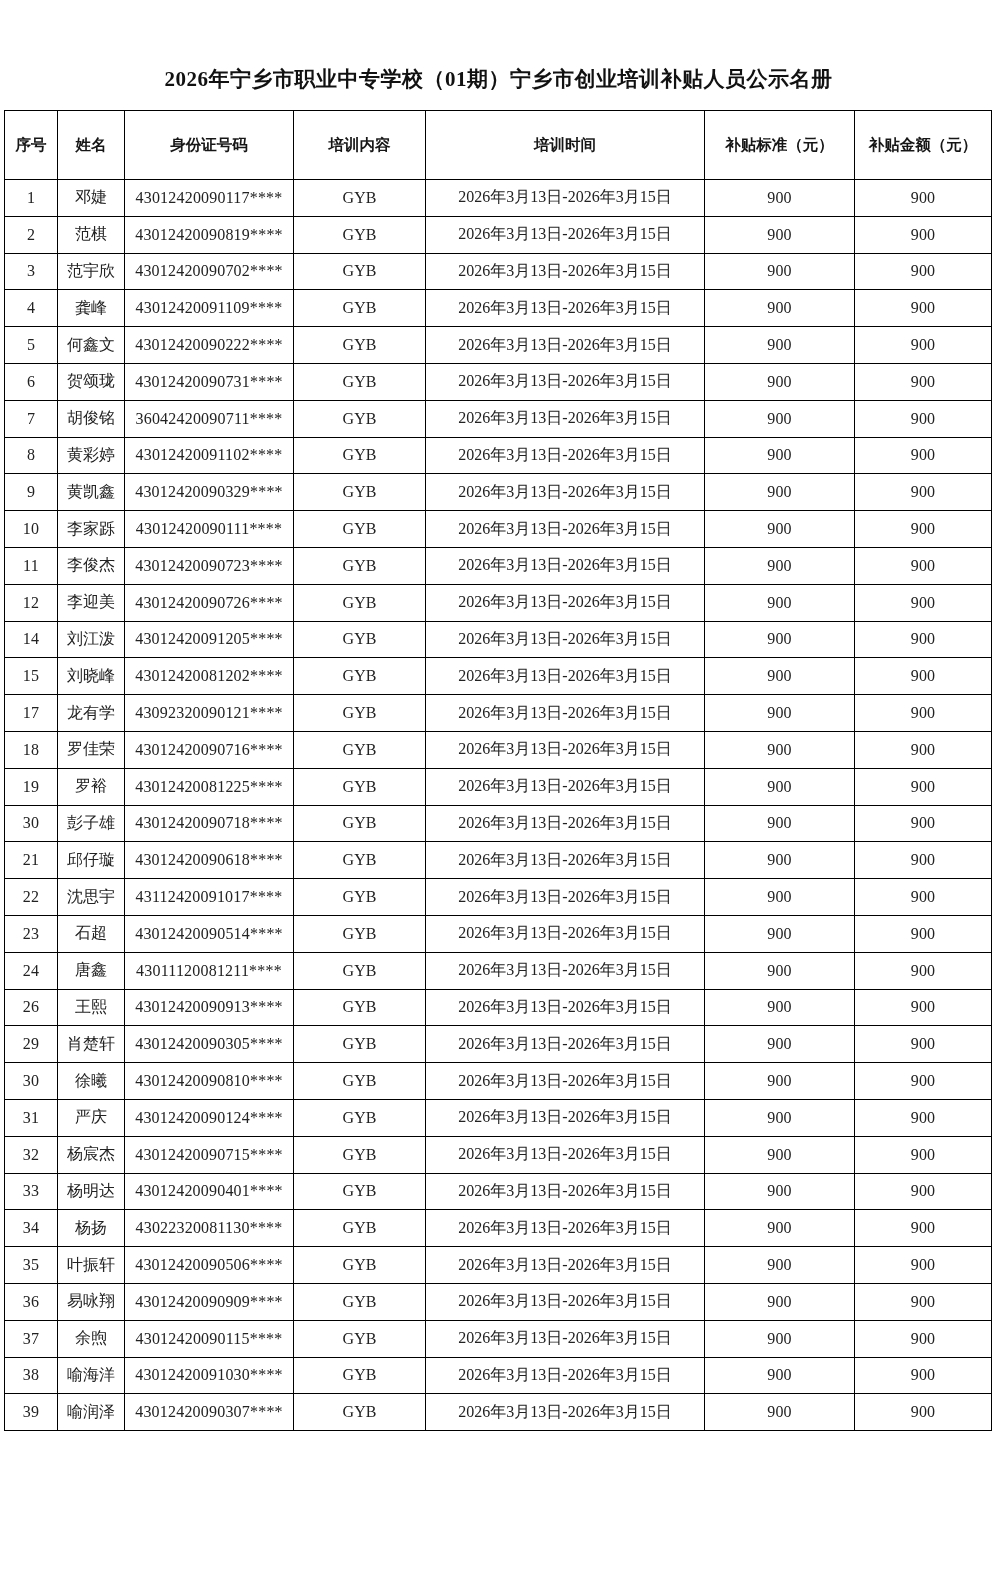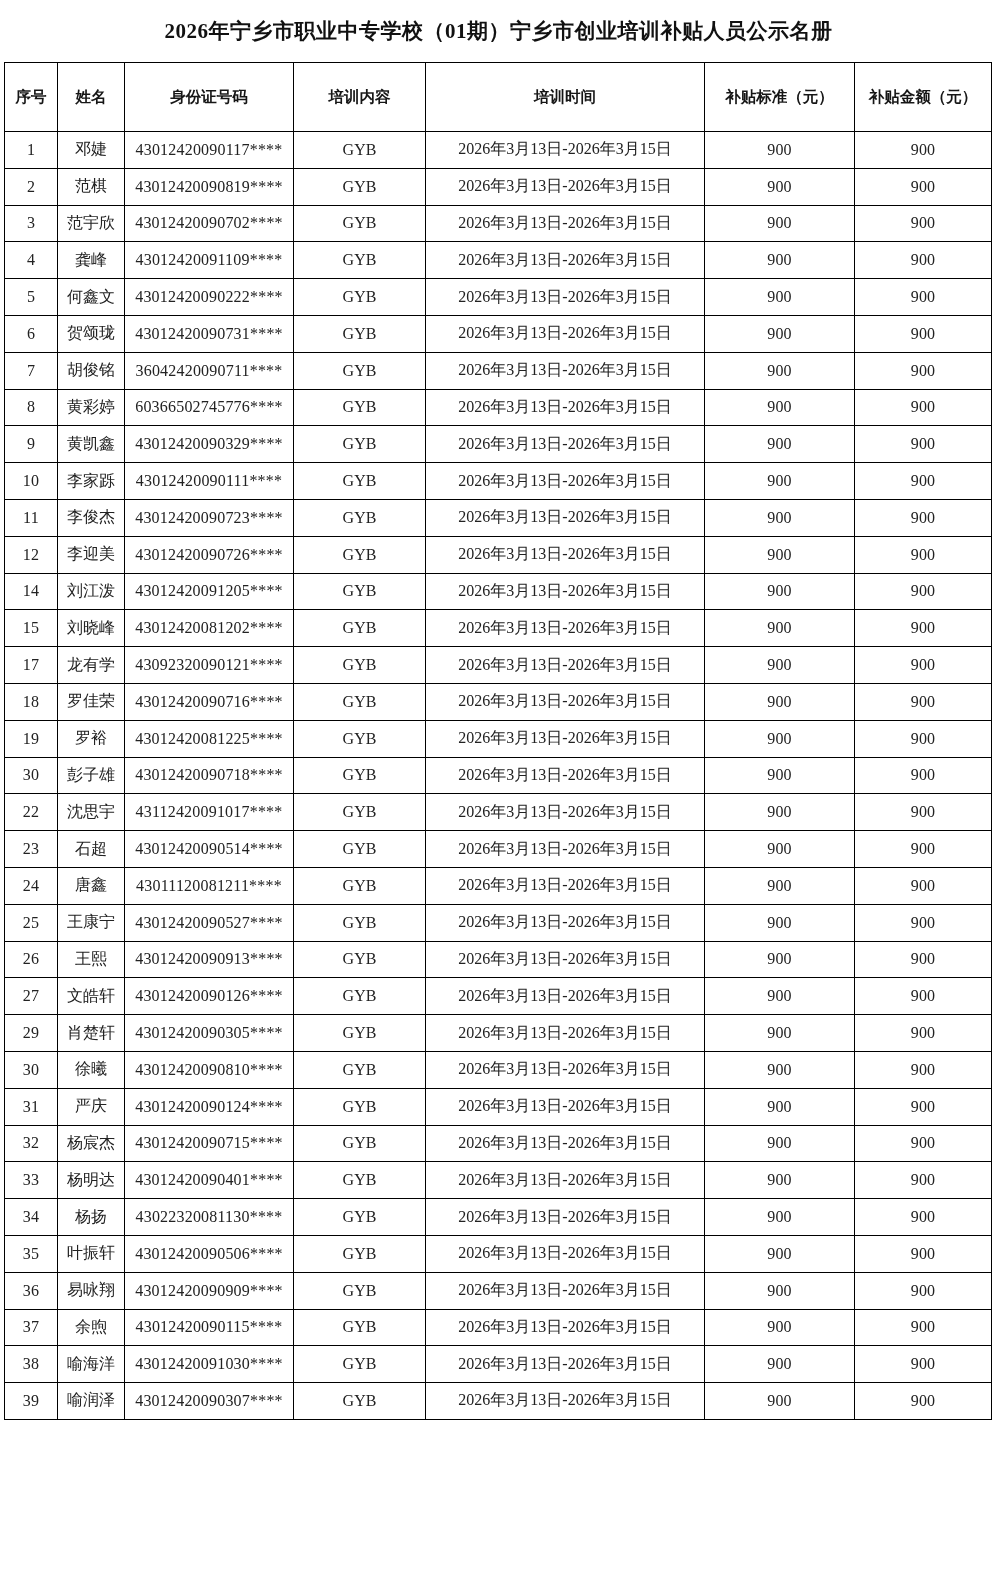--- a/index.html
+++ b/index.html
@@ -13,20 +13,21 @@
   .page { width: 997px; height: 1595px; overflow: hidden; }
   .doc-title {
     height: 62px;
     display: flex;
     align-items: center;
     justify-content: center;
     font-size: 21px;
     font-weight: bold;
     letter-spacing: 0.5px;
     color: #111;
+    margin-top: 48px;
   }
   table.roster {
     border-collapse: collapse;
     table-layout: fixed;
     width: 987px;
     margin-left: 4px;
   }
   table.roster th, table.roster td {
     border: 1px solid #000;
     text-align: center;
@@ -135,21 +136,21 @@
     <td>胡俊铭</td>
     <td class="c-id">36042420090711****</td>
     <td>GYB</td>
     <td>2026年3月13日-2026年3月15日</td>
     <td class="c-num">900</td>
     <td class="c-num">900</td>
   </tr>
         <tr>
     <td class="c-num">8</td>
     <td>黄彩婷</td>
-    <td class="c-id">60366502745776****</td>
+    <td class="c-id">43012420091102****</td>
     <td>GYB</td>
     <td>2026年3月13日-2026年3月15日</td>
     <td class="c-num">900</td>
     <td class="c-num">900</td>
   </tr>
         <tr>
     <td class="c-num">9</td>
     <td>黄凯鑫</td>
     <td class="c-id">43012420090329****</td>
     <td>GYB</td>
@@ -232,20 +233,29 @@
         <tr>
     <td class="c-num">30</td>
     <td>彭子雄</td>
     <td class="c-id">43012420090718****</td>
     <td>GYB</td>
     <td>2026年3月13日-2026年3月15日</td>
     <td class="c-num">900</td>
     <td class="c-num">900</td>
   </tr>
         <tr>
+    <td class="c-num">21</td>
+    <td>邱仔璇</td>
+    <td class="c-id">43012420090618****</td>
+    <td>GYB</td>
+    <td>2026年3月13日-2026年3月15日</td>
+    <td class="c-num">900</td>
+    <td class="c-num">900</td>
+  </tr>
+        <tr>
     <td class="c-num">22</td>
     <td>沈思宇</td>
     <td class="c-id">43112420091017****</td>
     <td>GYB</td>
     <td>2026年3月13日-2026年3月15日</td>
     <td class="c-num">900</td>
     <td class="c-num">900</td>
   </tr>
         <tr>
     <td class="c-num">23</td>
@@ -259,41 +269,23 @@
         <tr>
     <td class="c-num">24</td>
     <td>唐鑫</td>
     <td class="c-id">43011120081211****</td>
     <td>GYB</td>
     <td>2026年3月13日-2026年3月15日</td>
     <td class="c-num">900</td>
     <td class="c-num">900</td>
   </tr>
         <tr>
-    <td class="c-num">25</td>
-    <td>王康宁</td>
-    <td class="c-id">43012420090527****</td>
-    <td>GYB</td>
-    <td>2026年3月13日-2026年3月15日</td>
-    <td class="c-num">900</td>
-    <td class="c-num">900</td>
-  </tr>
-        <tr>
     <td class="c-num">26</td>
     <td>王熙</td>
     <td class="c-id">43012420090913****</td>
-    <td>GYB</td>
-    <td>2026年3月13日-2026年3月15日</td>
-    <td class="c-num">900</td>
-    <td class="c-num">900</td>
-  </tr>
-        <tr>
-    <td class="c-num">27</td>
-    <td>文皓轩</td>
-    <td class="c-id">43012420090126****</td>
     <td>GYB</td>
     <td>2026年3月13日-2026年3月15日</td>
     <td class="c-num">900</td>
     <td class="c-num">900</td>
   </tr>
         <tr>
     <td class="c-num">29</td>
     <td>肖楚轩</td>
     <td class="c-id">43012420090305****</td>
     <td>GYB</td>

